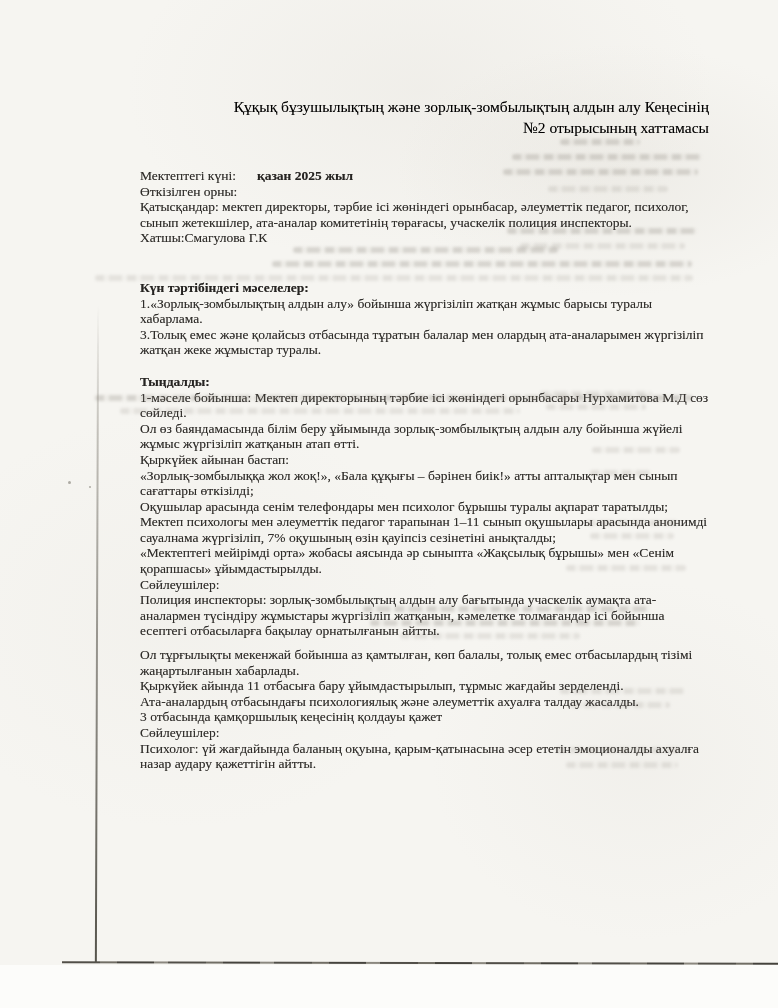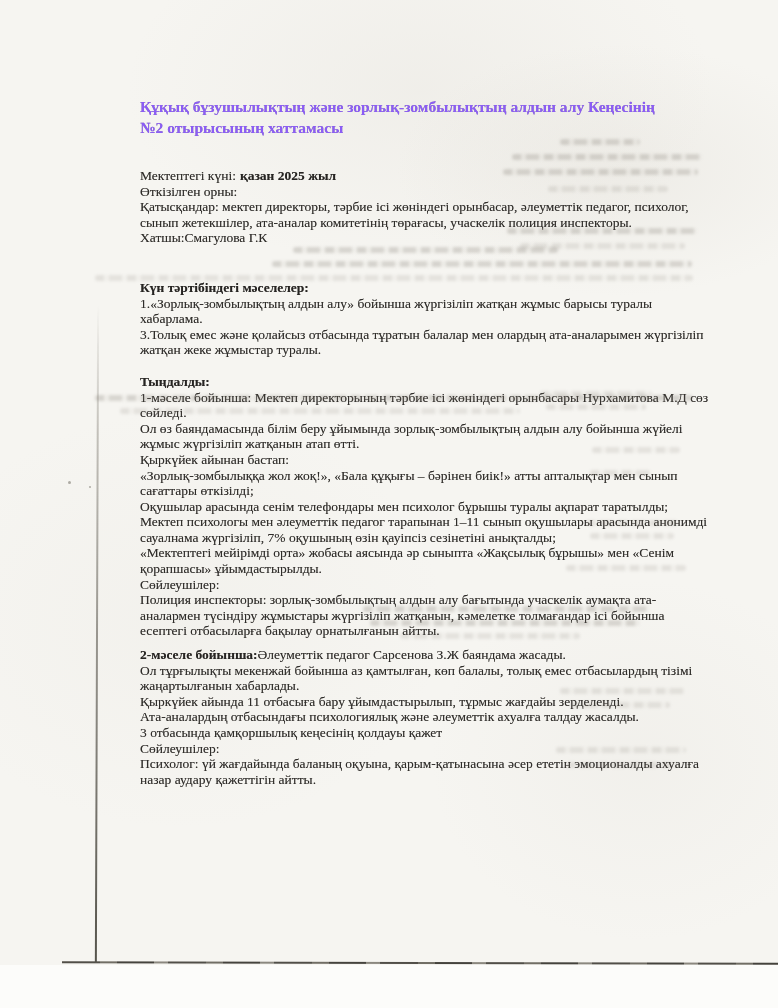--- a/index.html
+++ b/index.html
@@ -13,24 +13,24 @@
       radial-gradient(ellipse 380px 300px at 180px 620px, rgba(210,206,197,.10), transparent 70%),
       radial-gradient(ellipse 300px 260px at 640px 760px, rgba(208,204,196,.12), transparent 70%),
       #f6f5f1;
   }
   .doc{
     position:absolute;left:140px;top:96px;width:569px;
     color:#2f2d2a;font-size:13.5px;line-height:15.6px;
     text-shadow:0 0 .4px rgba(55,52,48,.45);
   }
   .doc p{margin:0;}
-  .title{font-size:15.5px;font-weight:700;line-height:21px;text-align:left;color:#8b5cf6;}
+  .title{font-size:15.5px;font-weight:400;line-height:21px;text-align:right;color:#000000;}
   .meta{margin-top:30px;}
   .b{font-weight:700;color:#262422;}
-  .date-value{margin-left:4px;}
+  .date-value{margin-left:21px;}
   .sec-agenda{margin-top:34px;}
   .sec-heard{margin-top:16px;}
   .sec-issue2{margin-top:8px;}
   
   .left-edge{
     position:absolute;left:96px;top:305px;width:1.6px;height:658px;
     background:linear-gradient(180deg, rgba(130,126,117,0) 0, rgba(130,126,117,.45) 130px, rgba(100,97,89,.7) 380px, #55534b 100%);
     transform:rotate(.2deg);filter:blur(.2px);
   }
   .bottom-edge{
@@ -81,21 +81,20 @@
     <p>Қыркүйек айынан бастап:</p>
     <p>«Зорлық-зомбылыққа жол жоқ!», «Бала құқығы – бәрінен биік!» атты апталықтар мен сынып сағаттары өткізілді;</p>
     <p>Оқушылар арасында сенім телефондары мен психолог бұрышы туралы ақпарат таратылды;</p>
     <p>Мектеп психологы мен әлеуметтік педагог тарапынан 1–11 сынып оқушылары арасында анонимді сауалнама жүргізіліп, 7% оқушының өзін қауіпсіз сезінетіні анықталды;</p>
     <p>«Мектептегі мейірімді орта» жобасы аясында әр сыныпта «Жақсылық бұрышы» мен «Сенім қорапшасы» ұйымдастырылды.</p>
     <p>Сөйлеушілер:</p>
     <p>Полиция инспекторы: зорлық-зомбылықтың алдын алу бағытында учаскелік аумақта ата-аналармен түсіндіру жұмыстары жүргізіліп жатқанын, кәмелетке толмағандар ісі бойынша есептегі отбасыларға бақылау орнатылғанын айтты.</p>
   </div>
 
   <div class="sec-issue2">
-    <p><span class="b">2-мәселе бойынша:</span><span>Әлеуметтік педагог Сарсенова З.Ж баяндама жасады.</span></p>
     <p>Ол тұрғылықты мекенжай бойынша аз қамтылған, көп балалы, толық емес отбасылардың тізімі жаңартылғанын хабарлады.</p>
     <p>Қыркүйек айында 11 отбасыға бару ұйымдастырылып, тұрмыс жағдайы зерделенді.</p>
     <p>Ата-аналардың отбасындағы психологиялық және әлеуметтік ахуалға талдау жасалды.</p>
     <p>3 отбасында қамқоршылық кеңесінің қолдауы қажет</p>
     <p>Сөйлеушілер:</p>
     <p>Психолог: үй жағдайында баланың оқуына, қарым-қатынасына әсер ететін эмоционалды ахуалға назар аудару қажеттігін айтты.</p>
   </div>
 
 </div>
 

